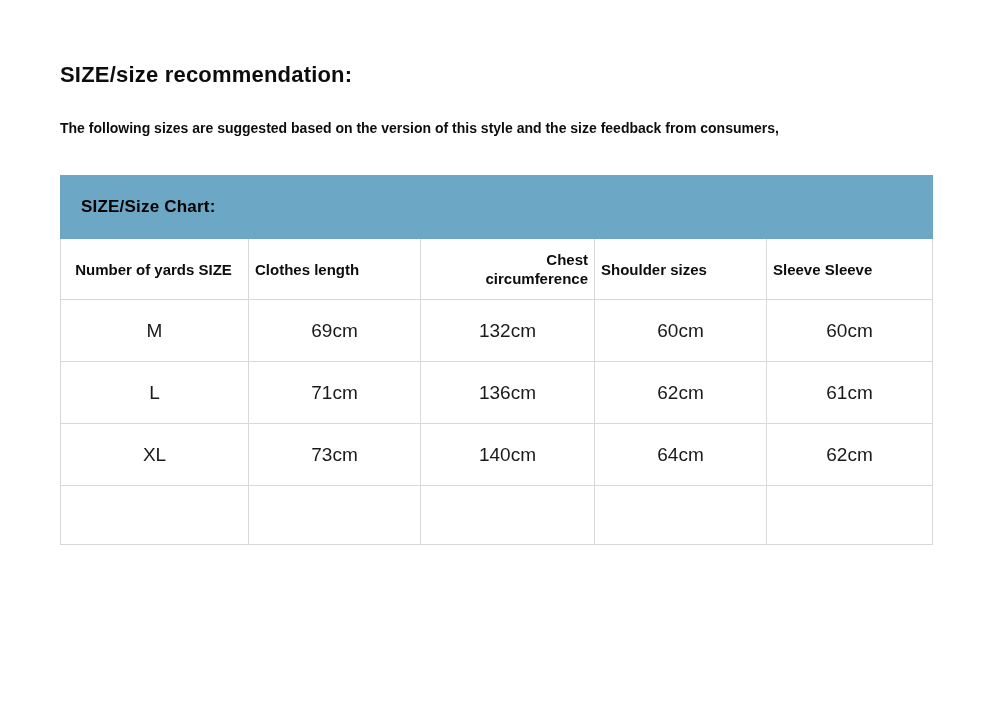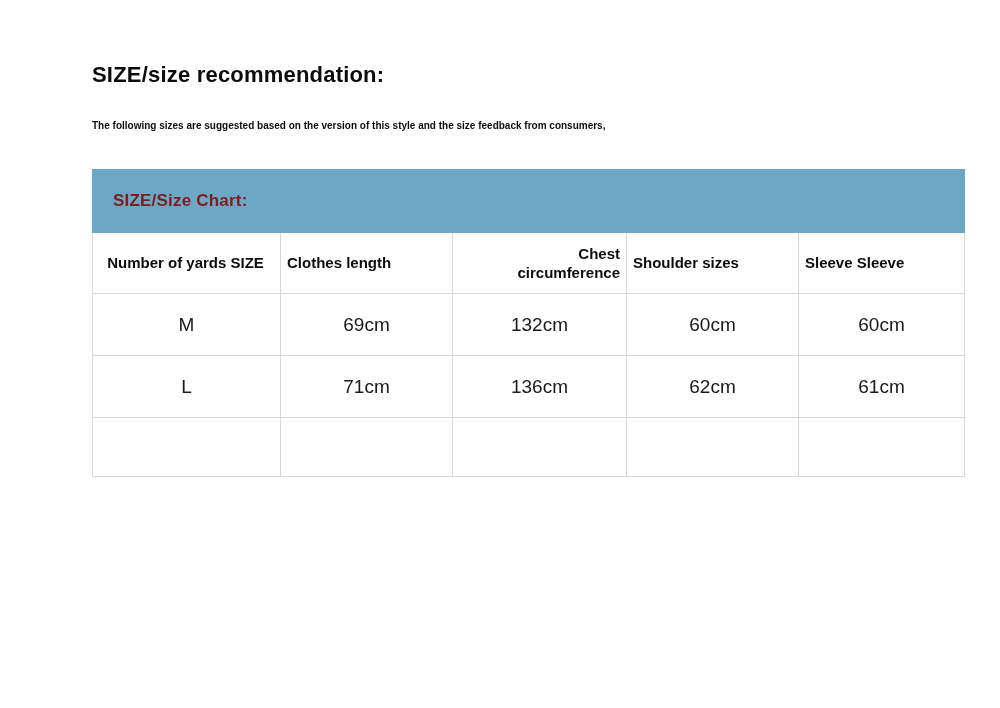--- a/index.html
+++ b/index.html
@@ -14,33 +14,32 @@
     color: #111111;
     overflow: hidden;
   }
 
   .page {
     position: relative;
     width: 939px;
     height: 708px;
     box-sizing: border-box;
     padding: 62px 60px 0 60px;
-    margin-left: 32px;
   }
 
   .heading {
     font-size: 22px;
     font-weight: bold;
     color: #0d0d0d;
     letter-spacing: 0.2px;
     margin: 0 0 30px 0;
   }
 
   .intro {
-    font-size: 10px;
+    font-size: 14px;
     font-weight: bold;
     line-height: 1.52;
     color: #0d0d0d;
     margin: 0 0 36px 0;
     max-width: 880px;
   }
   .intro div { white-space: nowrap; }
 
   .table-wrap {
     width: 872px;
@@ -52,21 +51,21 @@
     width: 872px;
   }
 
   table.size-chart td, table.size-chart th {
     border: 1px solid #d8d8d8;
     padding: 0;
   }
 
   .chart-title-cell {
     background: #6ca7c6;
-    color: #7f1d1d;
+    color: #000000;
     font-size: 17px;
     font-weight: bold;
     height: 62px;
     text-align: left;
     padding-left: 20px !important;
     border: 1px solid #6ca7c6 !important;
     letter-spacing: 0.2px;
   }
 
   .hdr-row td {
@@ -149,20 +148,27 @@
         </tr>
 
         <tr class="data-row">
           <td>L</td>
           <td>71cm</td>
           <td>136cm</td>
           <td>62cm</td>
           <td>61cm</td>
         </tr>
 
+        <tr class="data-row">
+          <td>XL</td>
+          <td>73cm</td>
+          <td>140cm</td>
+          <td>64cm</td>
+          <td>62cm</td>
+        </tr>
 
 
         <tr class="data-row empty-row">
           <td></td>
           <td></td>
           <td></td>
           <td></td>
           <td></td>
         </tr>
       </tbody>

